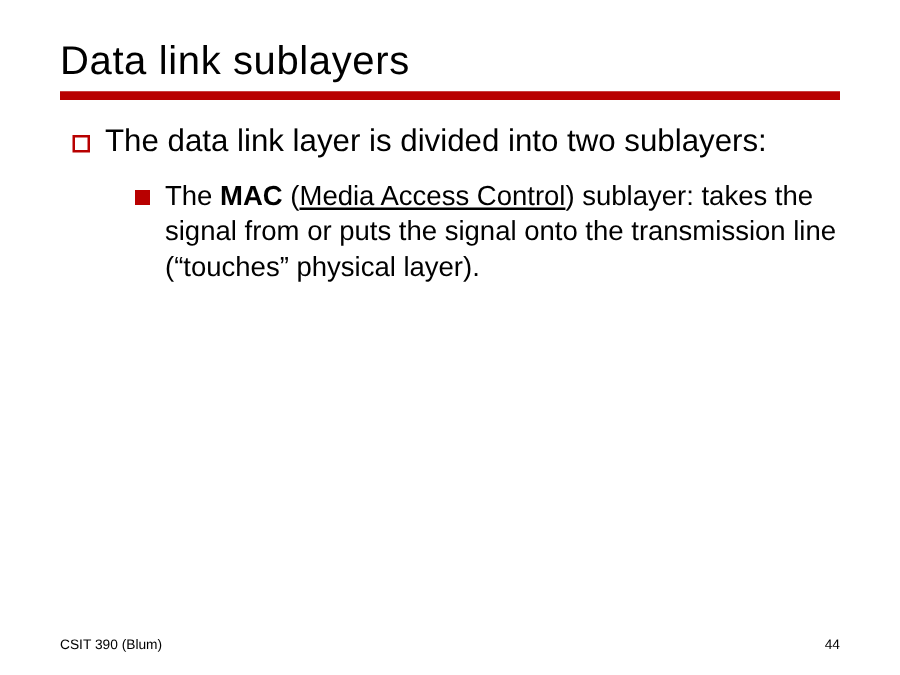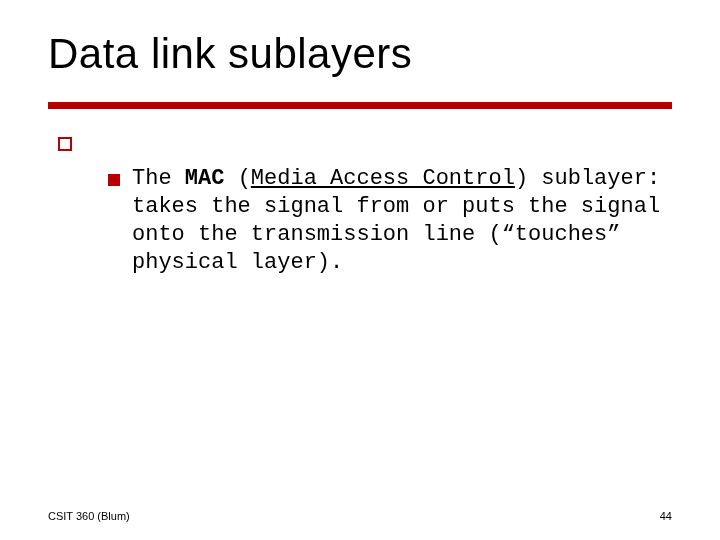--- a/index.html
+++ b/index.html
@@ -4,24 +4,24 @@
 <style>
   * { margin: 0; padding: 0; box-sizing: border-box; }
   html, body { width: 720px; height: 540px; background: #fff; font-family: Verdana, Geneva, sans-serif; color: #000; }
   .slide {
     width: 720px;
     height: 540px;
     position: relative;
     padding: 30px 48px 0 48px;
   }
   .title {
-    font-size: 42px;
+    font-size: 32px;
     font-weight: 400;
     letter-spacing: 0.5px;
-    padding-bottom: 24px;
+    padding-bottom: 6px;
   }
   .rule {
     height: 7px;
     background: #b80000;
     width: 100%;
     margin-bottom: 18px;
   }
   .bullet-l1 {
     display: flex;
     align-items: flex-start;
@@ -36,21 +36,20 @@
     border: 2px solid #b80000;
     margin-top: 10px;
     margin-right: 12px;
   }
   .bullet-l2 {
     display: flex;
     align-items: flex-start;
     font-size: 22px;
     line-height: 1.28;
     margin: 4px 0 6px 60px;
-    font-family: Liberation Mono, monospace;
   }
   .sq-fill {
     flex: 0 0 auto;
     width: 12px;
     height: 12px;
     background: #b80000;
     margin-top: 9px;
     margin-right: 12px;
   }
   .u { text-decoration: underline; }
@@ -69,28 +68,29 @@
 </head>
 <body>
 
 <div class="slide">
 
   <div class="title">Data link sublayers</div>
   <div class="rule"></div>
 
   <div class="bullet-l1">
     <span class="sq-open"></span>
+    <span>The data link layer is divided into two sublayers:</span>
   </div>
 
   <div class="bullet-l2">
     <span class="sq-fill"></span>
     <span>
       <span>The </span><span class="b">MAC</span><span> </span><span>(</span><span class="u">Media Access Control</span><span>)</span><span> sublayer: takes the signal from or puts the signal onto the transmission line (“touches” physical layer).</span>
     </span>
   </div>
 
 
   <div class="footer">
-    <span>CSIT 360 (Blum)</span>
+    <span>CSIT 390 (Blum)</span>
     <span>44</span>
   </div>
 
 </div>
 
 </body></html>

